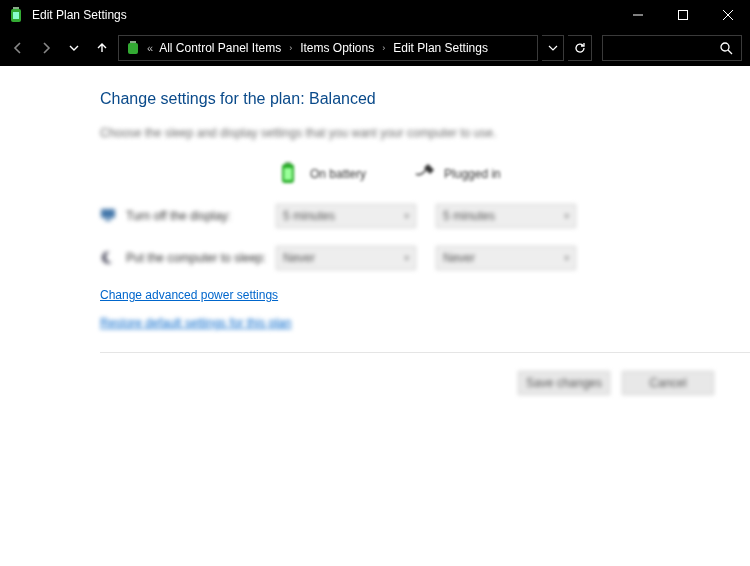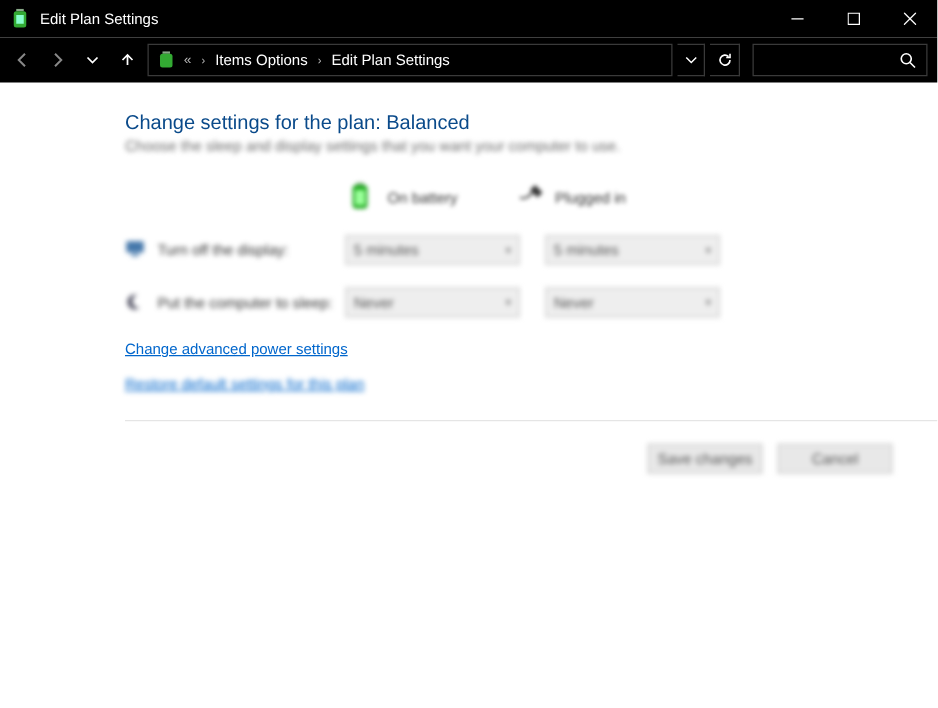--- a/index.html
+++ b/index.html
@@ -94,21 +94,21 @@
 
     
     .content {
       padding: 24px 0 0 100px;
       color: #333;
     }
     .heading {
       color: #0a4a8a;
       font-size: 16px;
       font-weight: 400;
-      margin-bottom: 2px;
+      margin-bottom: 18px;
     }
     .subtext {
       color: #6a6a6a;
       font-size: 12px;
       margin-bottom: 22px;
       filter: blur(2px);
     }
 
     .cols-header {
       display: flex;
@@ -234,20 +234,21 @@
   </div>
 
   <div class="address">
     <span class="addr-icon">
       <svg width="12" height="14" viewBox="0 0 12 14">
         <rect x="3" y="0" width="6" height="2" fill="#8a8"></rect>
         <rect x="1" y="2" width="10" height="11" rx="2" fill="#3a3"></rect>
       </svg>
     </span>
     <span class="addr-prefix">«</span>
+    <span class="addr-item">All Control Panel Items</span>
     <span class="addr-sep">›</span>
     <span class="addr-item">Items Options</span>
     <span class="addr-sep">›</span>
     <span class="addr-item">Edit Plan Settings</span>
     <span style="flex:1"></span>
   </div>
   <div class="addr-dropdown">
     <svg width="10" height="10">
         <path d="M1 3 L5 7 L9 3" fill="none" stroke="#fff" stroke-width="1.2"></path>
       </svg>

